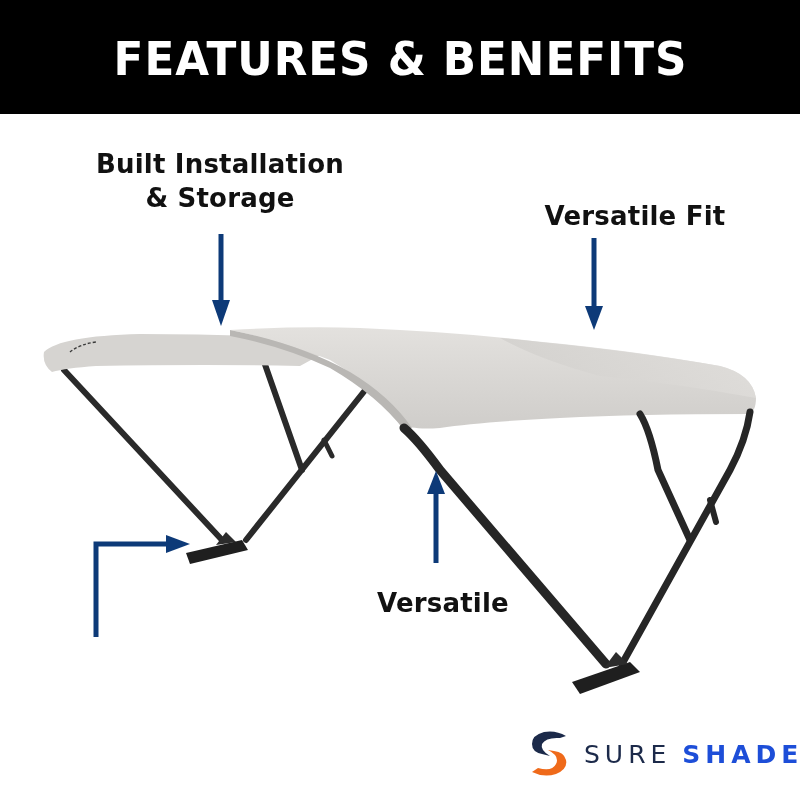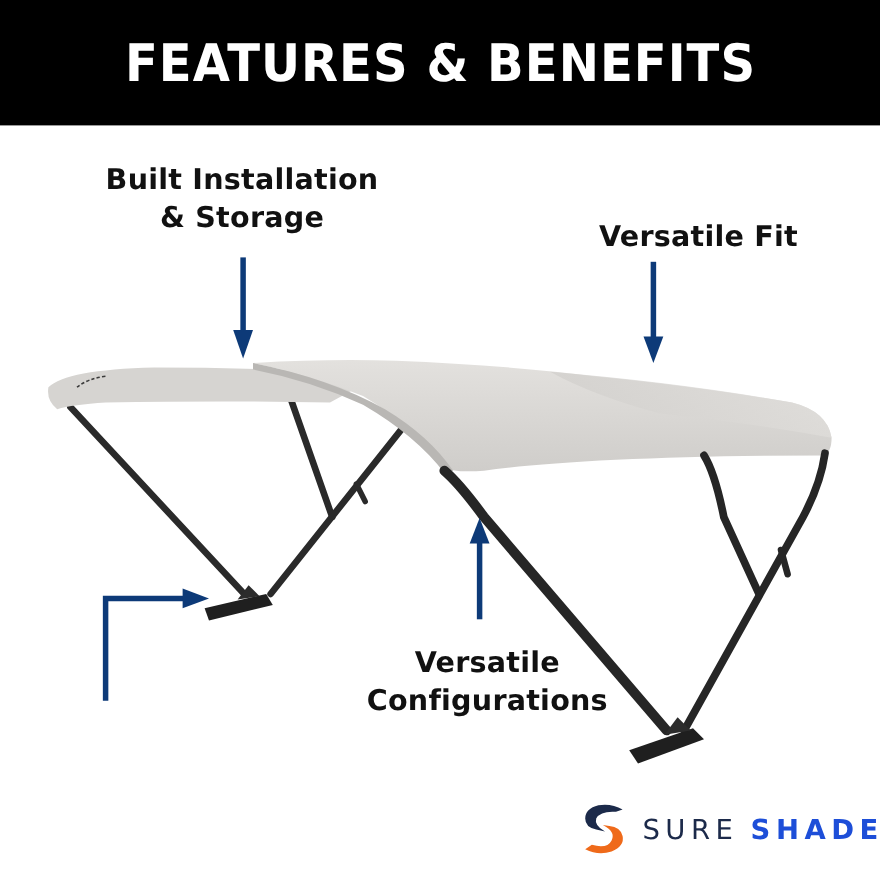--- a/index.html
+++ b/index.html
@@ -156,21 +156,20 @@
     <span class="callout-line">Built Installation</span>
     <span class="callout-line">&amp; Storage</span>
   </div>
 
   <div class="callout" id="callout-versatile">
     <span class="callout-line">Versatile Fit</span>
   </div>
 
   <div class="callout" id="callout-config">
     <span class="callout-line">Versatile</span>
-    <span class="callout-line">Configurations</span>
   </div>
 
   <div class="callout" id="callout-tough">
   </div>
 
   <div class="logo">
     <svg class="logo-mark" viewBox="0 0 48 52" xmlns="http://www.w3.org/2000/svg">
       <path d="M40 8 Q30 2 18 4 Q6 7 6 16 Q6 24 16 26 L24 28 Q14 22 16 16 Q20 9 34 10 Z" fill="#1c2a4a"></path>
       <path d="M6 44 Q18 50 30 46 Q42 41 40 32 Q38 24 28 23 L22 22 Q34 28 30 36 Q26 44 12 40 Z" fill="#ef6a1a"></path>
     </svg>

